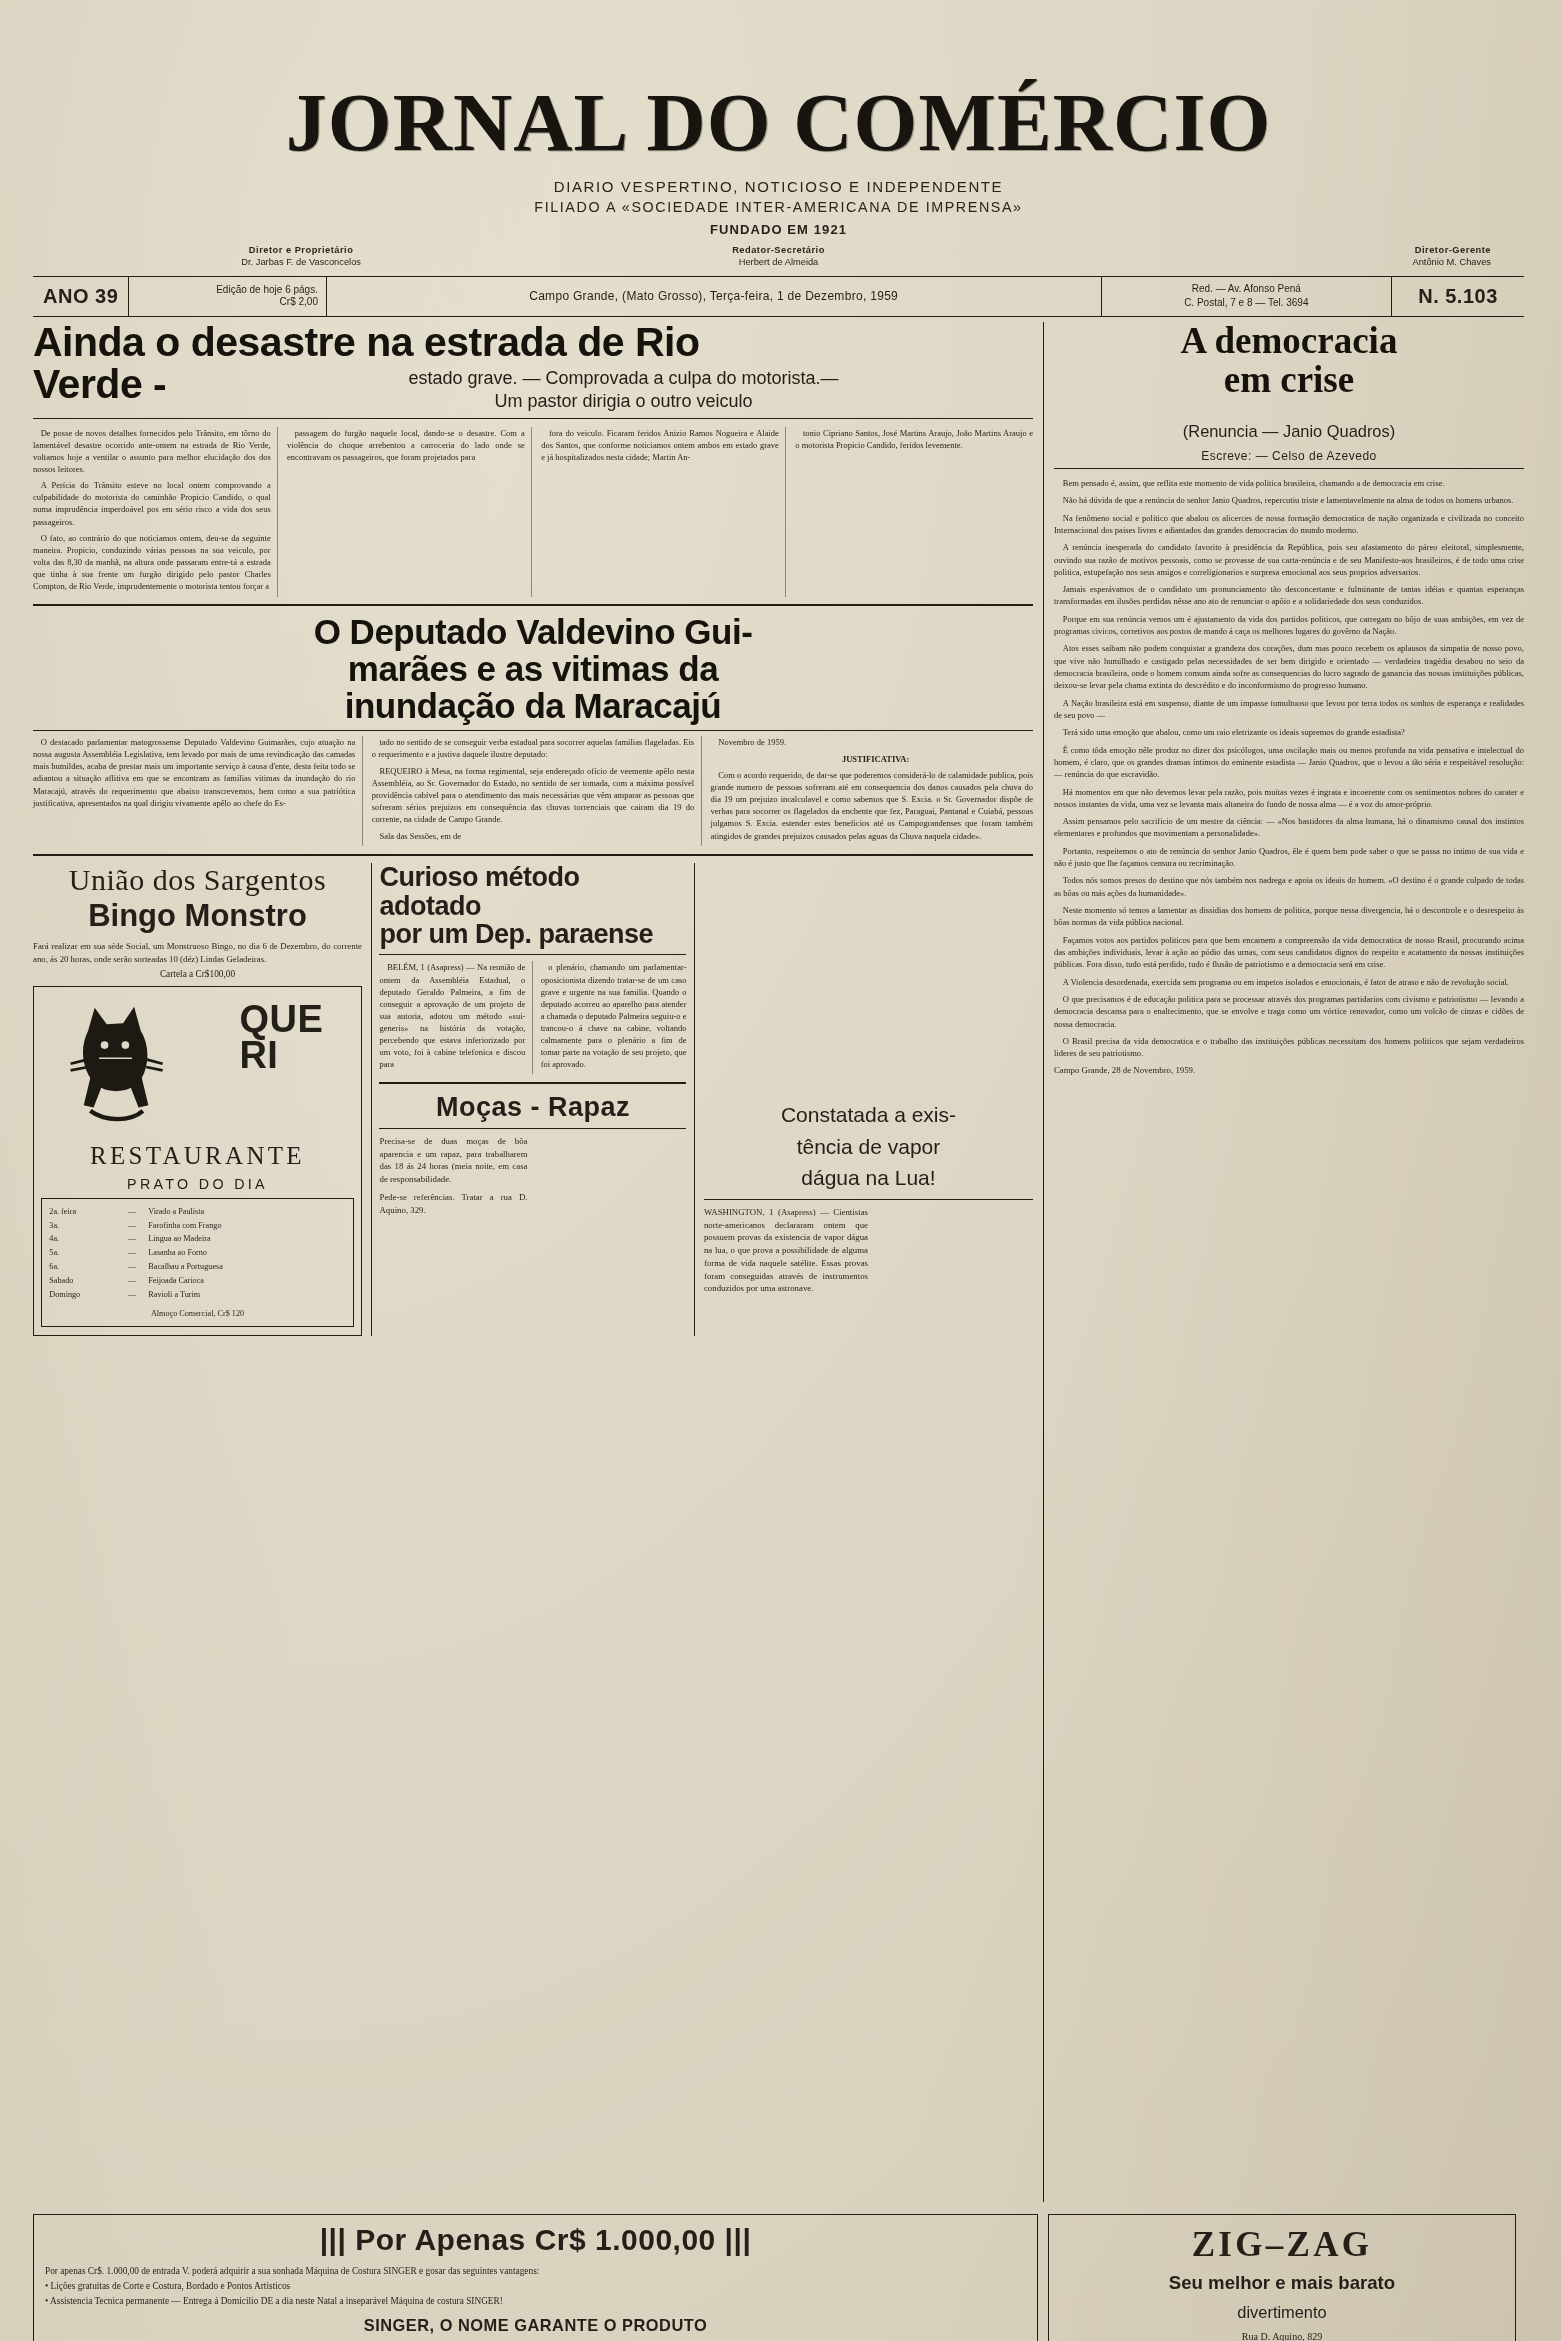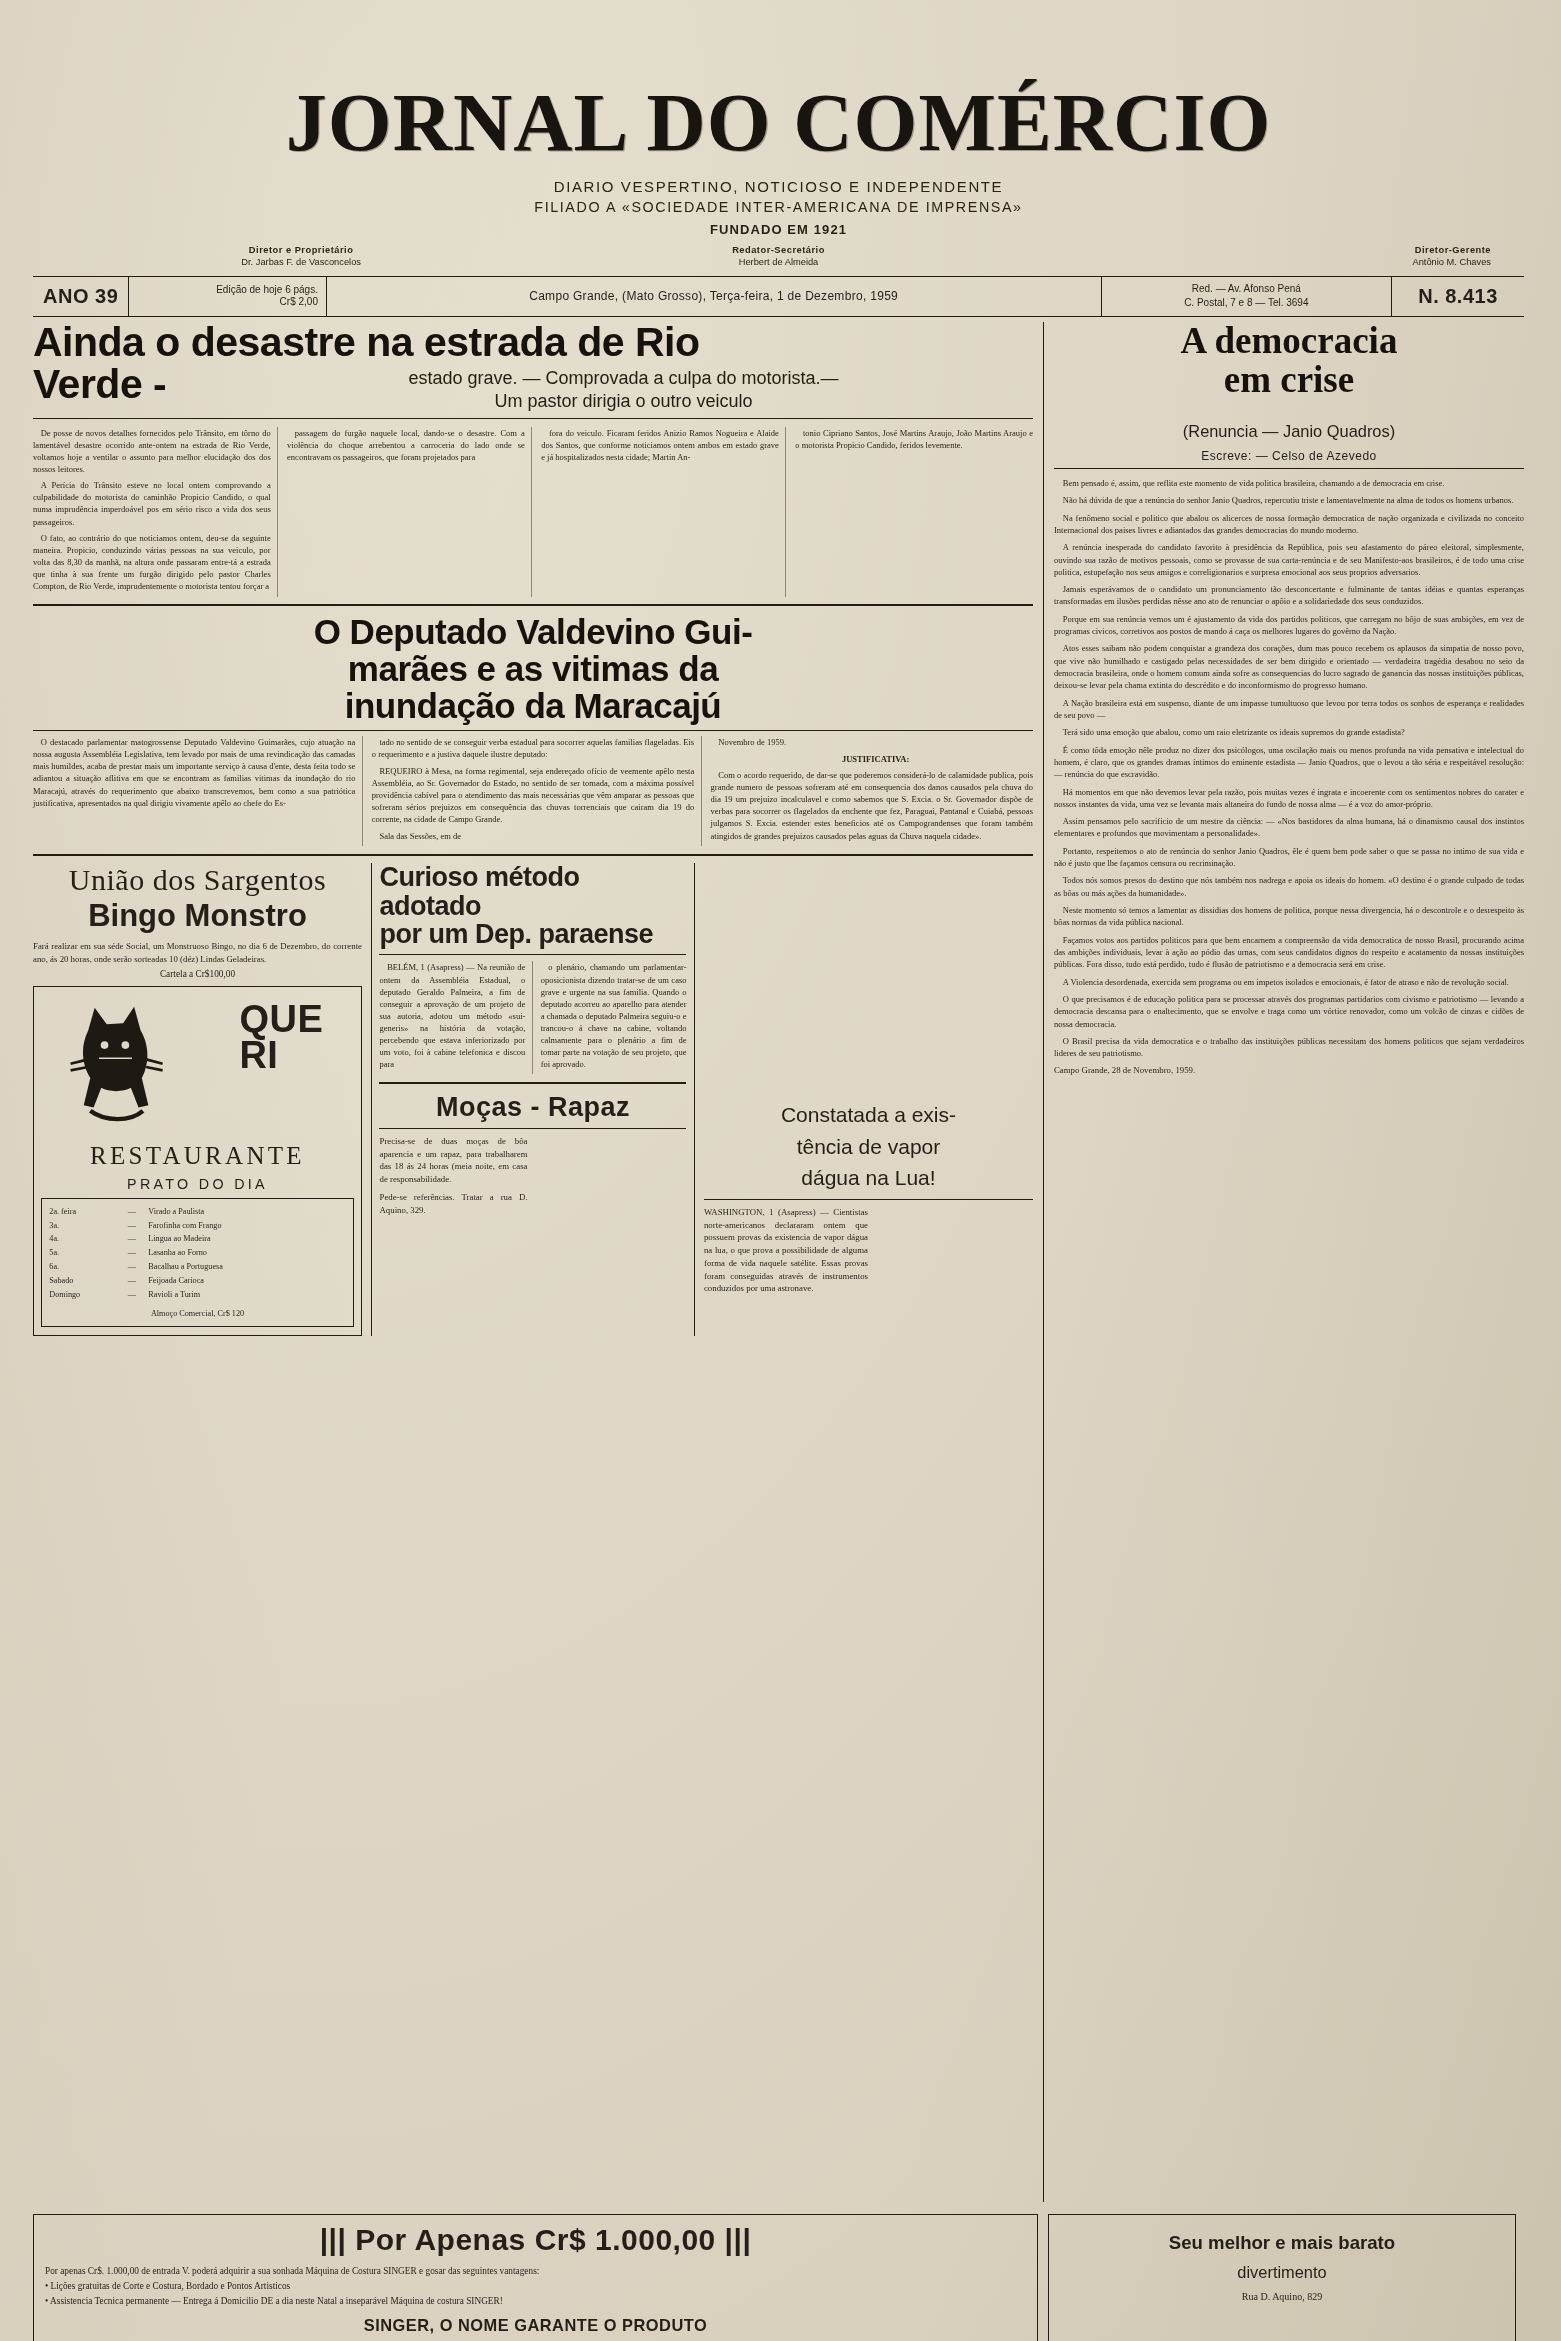--- a/index.html
+++ b/index.html
@@ -378,21 +378,21 @@
       </div>
       <div class="issue-cell issue-edition">
         <span>Edição de hoje   6  págs.</span>
         <span>Cr$  2,00</span>
       </div>
       <div class="issue-cell issue-place">Campo Grande, (Mato Grosso), Terça-feira,  1  de Dezembro, 1959</div>
       <div class="issue-cell issue-contact">
         <span>Red. — Av. Afonso Pená</span>
         <span>C. Postal, 7 e 8 — Tel. 3694</span>
       </div>
-      <div class="issue-number">N. 8.413</div>
+      <div class="issue-number">N. 5.103</div>
     </div>
 
     <div class="body-wrap">
 
       <div class="col-left">
 
         <div>
           <div class="lead-head">Ainda o desastre na estrada de Rio</div>
           <div style="display:flex;align-items:flex-start;">
             <div class="lead-head" style="width:181px;">Verde -</div>
@@ -592,20 +592,21 @@
         <div class="singer-body">
           <div>Por apenas Cr$. 1.000,00 de entrada V. poderá adquirir a sua sonhada Máquina de Costura SINGER e gosar das seguintes vantagens:</div>
           <div>• Lições gratuitas de Corte e Costura, Bordado e Pontos Artisticos</div>
           <div>• Assistencia Tecnica permanente — Entrega á Domicilio DE a dia neste Natal a inseparável Máquina de costura SINGER!</div>
         </div>
         <div class="singer-foot">SINGER, O NOME GARANTE O PRODUTO</div>
 
       </div>
 
       <div class="zig" style="width:455px;">
+        <div class="zig-title">ZIG–ZAG</div>
         <div class="zig-sub">Seu melhor e mais barato</div>
         <div class="zig-sub2">divertimento</div>
         <div class="zig-addr">Rua D. Aquino, 829</div>
       </div>
     </div>
 
   </div>
 </div>
 
 

